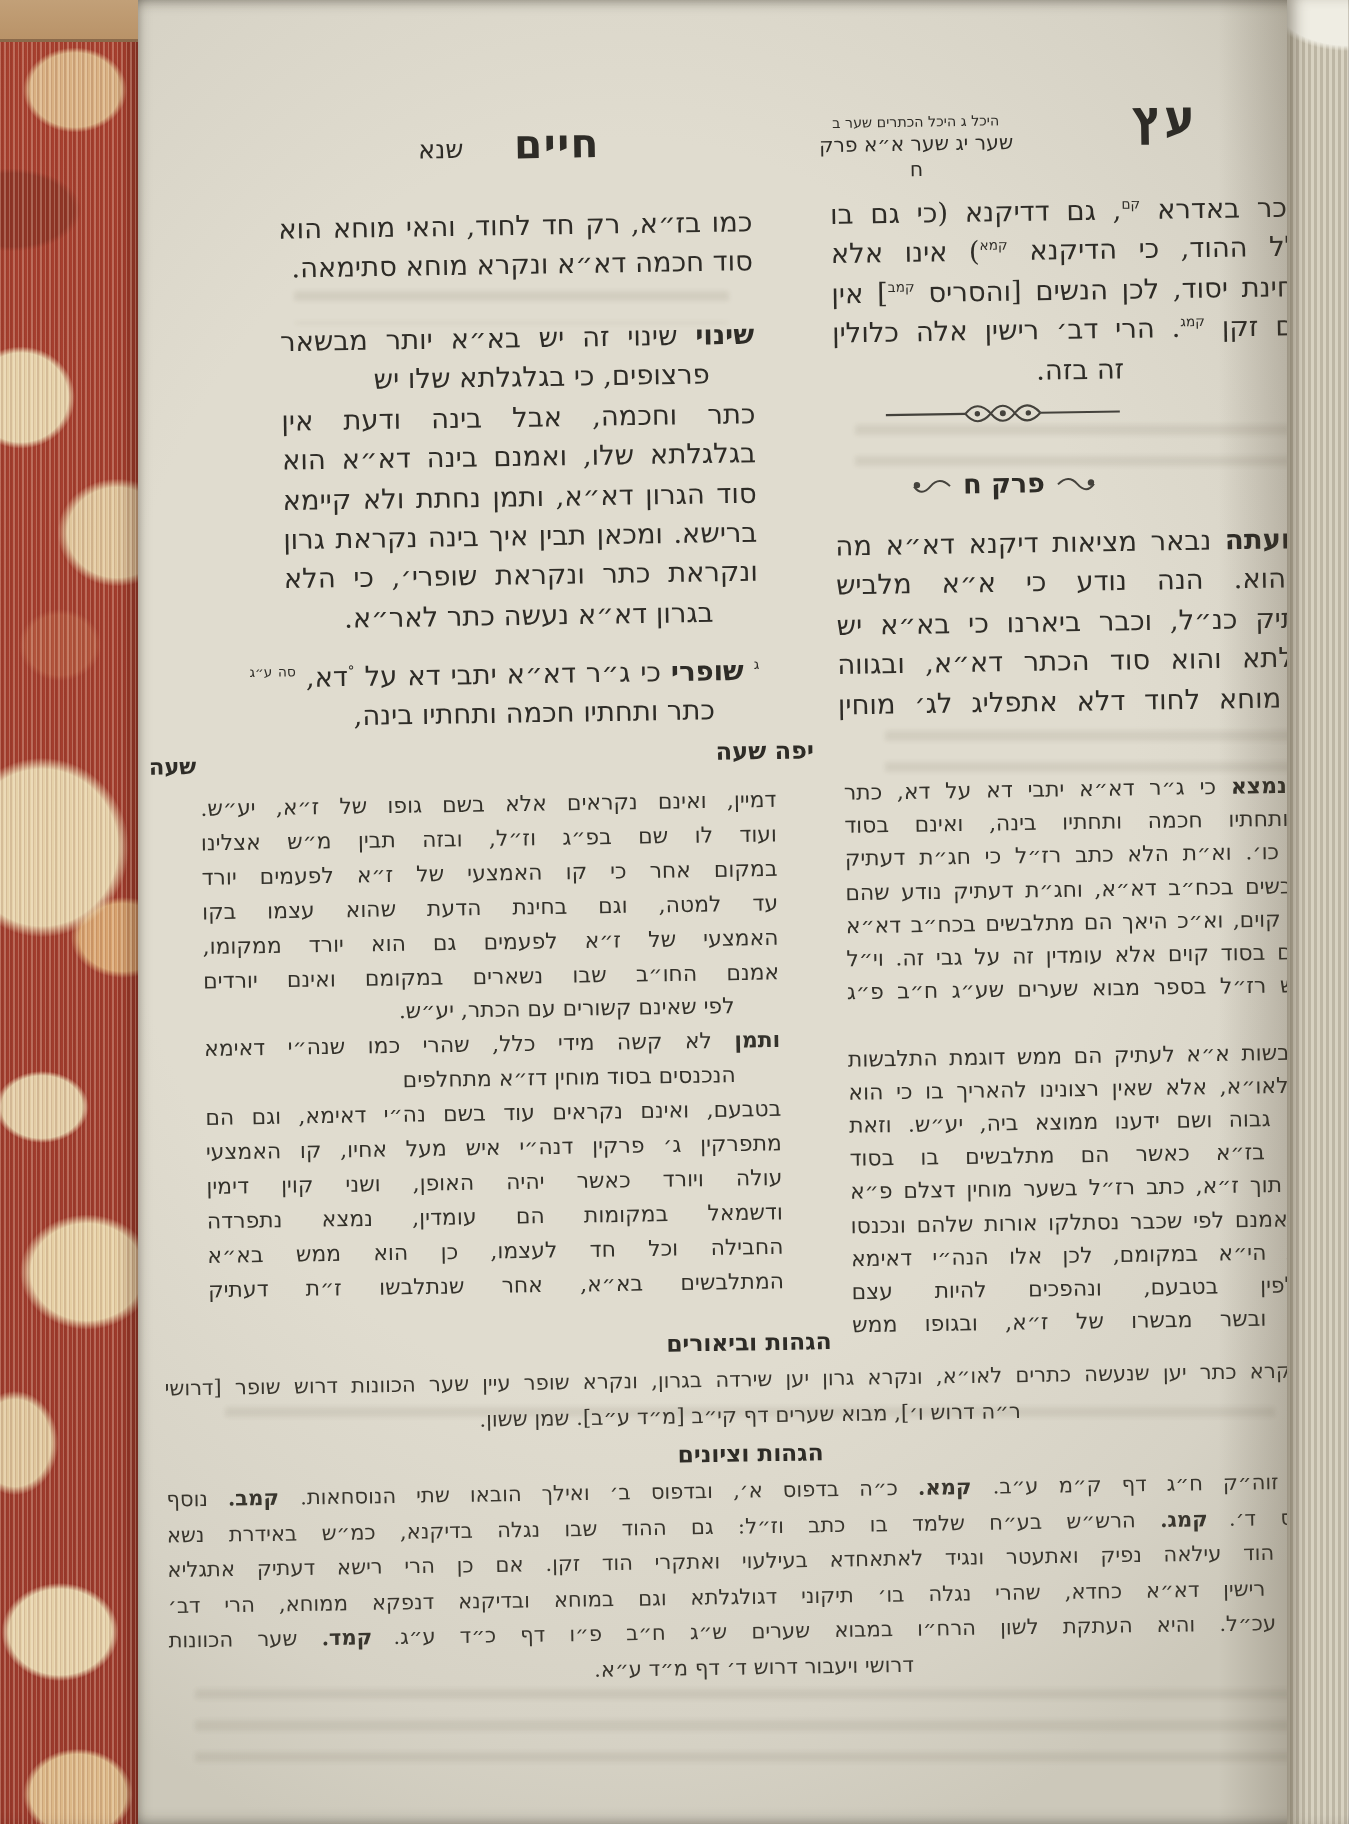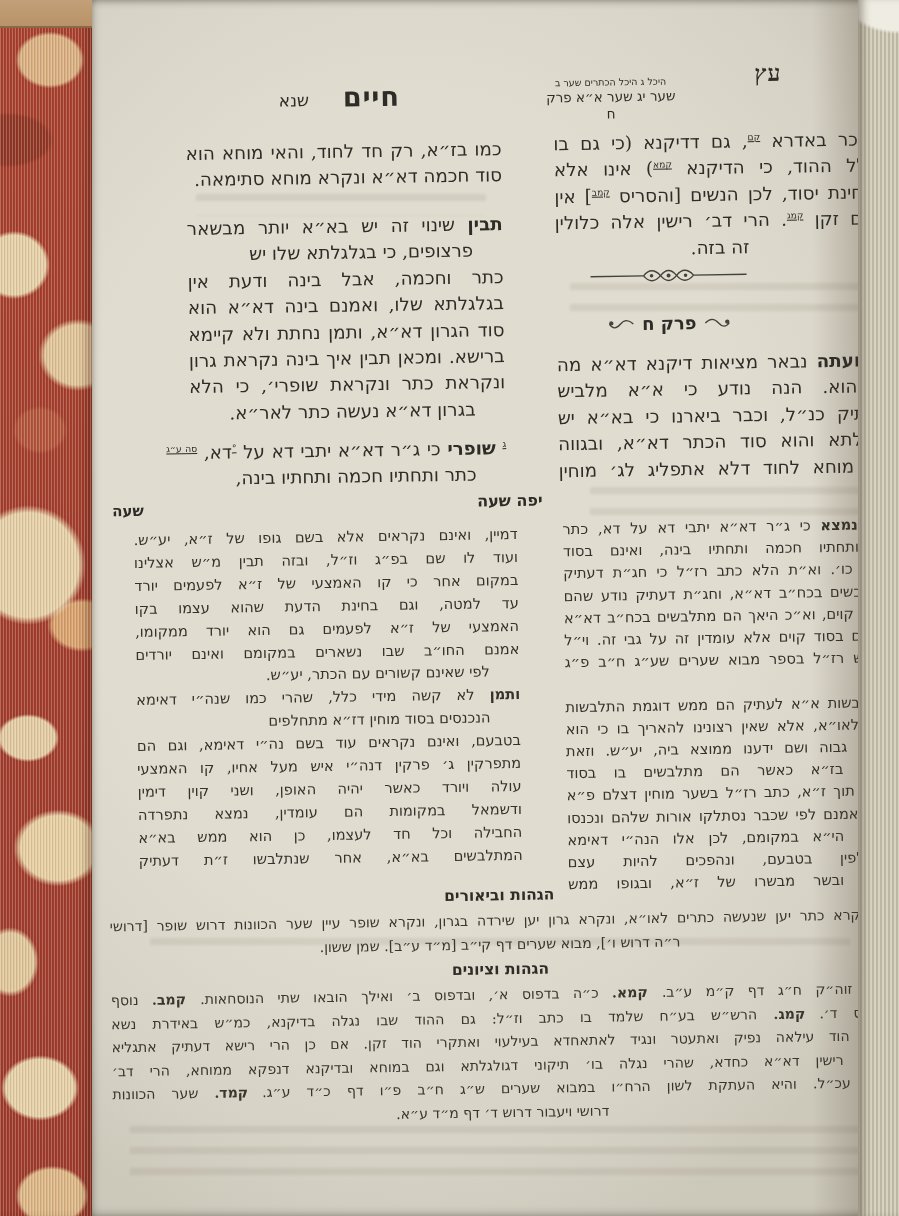--- a/index.html
+++ b/index.html
@@ -44,21 +44,21 @@
   .content{position:absolute;inset:0;transform:rotate(-0.9deg);transform-origin:50% 46%;}
   .abs{position:absolute;}
   .tline{text-align:justify;text-align-last:justify;}
   .tline.ind{padding-right:30px;}
   .tline.end{text-align-last:right;}
   .tline.ctr{text-align-last:center;}
   .main-text .tline{font-size:18.3px;line-height:26.4px;}
   .com-text .tline{font-size:14.6px;line-height:22.2px;color:#34322b;}
   .com-left .tline{line-height:22.9px;}
   .notes .tline{font-size:14.1px;line-height:23.6px;color:#39362e;}
-  sup{font-size:.5em;vertical-align:super;line-height:0;text-decoration:underline;}
+  sup{font-size:.5em;vertical-align:super;line-height:0;}
   b{font-weight:bold;}
   .big-title{font-weight:bold;letter-spacing:1px;}
   .sec-head{font-weight:bold;text-align:center;font-size:15.5px;margin-bottom:5px;}
   .perek-row{display:flex;align-items:center;justify-content:center;gap:7px;font-weight:bold;font-size:18px;}
   .divider-row{display:flex;justify-content:center;}
   .yafe{font-weight:bold;font-size:16px;}
 </style>
 </head>
 <body>
 
@@ -69,21 +69,21 @@
 
     <div class="ghost" style="left:478px;top:283px;width:290px;height:34px;"></div>
     <div class="ghost" style="left:498px;top:487px;width:290px;height:30px;"></div>
     <div class="ghost" style="left:104px;top:194px;width:290px;height:22px;"></div>
     <div class="ghost" style="left:38px;top:1126px;width:730px;height:58px;"></div>
     <div class="ghost" style="left:58px;top:938px;width:700px;height:16px;"></div>
   </div>
 
   <div class="content" dir="rtl">
 
-    <div class="abs big-title" style="left:762px;top:66px;font-size:23px;font-family:Liberation Serif, serif;">עץ</div>
+    <div class="abs big-title" style="left:762px;top:66px;font-size:31px;">עץ</div>
     <div class="abs" style="left:552px;top:79px;width:132px;text-align:center;">
       <div style="font-size:9.5px;line-height:12px;">היכל ג היכל הכתרים שער ב</div>
       <div style="font-size:13.5px;line-height:17px;">שער יג שער א״א פרק ח</div>
     </div>
     <div class="abs big-title" style="left:350px;top:80px;font-size:27px;">חיים</div>
     <div class="abs" style="left:286px;top:88px;font-size:17px;">שנא</div>
 
     <div class="abs main-text" style="left:560px;top:133px;width:330px;">
         <div class="tline">הנזכר באדרא <sup>קם</sup>, גם דדיקנא (כי גם בו</div>
         <div class="tline">נכלל ההוד, כי הדיקנא <sup>קמא</sup>) אינו אלא</div>
@@ -124,21 +124,21 @@
 
     <div class="abs main-text" style="left:560px;top:354px;width:330px;">
         <div class="tline"><sup>קמד</sup> <b>ועתה</b> נבאר מציאות דיקנא דא״א מה</div>
         <div class="tline ind">הוא. הנה נודע כי א״א מלביש</div>
         <div class="tline">לעתיק כנ״ל, וכבר ביארנו כי בא״א יש</div>
         <div class="tline">גלגלתא והוא סוד הכתר דא״א, ובגווה</div>
         <div class="tline">חד מוחא לחוד דלא אתפליג לג׳ מוחין</div>
       </div>
 
     <div class="abs yafe" style="left:478px;top:492px;">יפה שעה</div>
-    <div class="abs yafe" style="left:100px;top:497px;font-size:15px;margin-left:13px;">שעה</div>
+    <div class="abs yafe" style="left:100px;top:497px;font-size:15px;">שעה</div>
 
     <div class="abs com-text" style="left:563px;top:520px;width:326px;">
         <div class="tline"><b>(ג) נמצא</b> כי ג״ר דא״א יתבי דא על דא, כתר</div>
         <div class="tline ind">ותחתיו חכמה ותחתיו בינה, ואינם בסוד</div>
         <div class="tline">קוים כו׳. וא״ת הלא כתב רז״ל כי חג״ת דעתיק</div>
         <div class="tline">מתלבשים בכח״ב דא״א, וחג״ת דעתיק נודע שהם</div>
         <div class="tline">בסוד קוים, וא״כ היאך הם מתלבשים בכח״ב דא״א</div>
         <div class="tline">שאינם בסוד קוים אלא עומדין זה על גבי זה. וי״ל</div>
         <div class="tline">כמ״ש רז״ל בספר מבוא שערים שע״ג ח״ב פ״ג ד״ה</div>
         <div class="tline">והתלבשות א״א לעתיק הם ממש דוגמת התלבשות</div>
@@ -150,21 +150,21 @@
         <div class="tline">אורות הי״א במקומם, לכן אלו הנה״י דאימא</div>
         <div class="tline">מתחלפין בטבעם, ונהפכים להיות עצם</div>
         <div class="tline">עצמו ובשר מבשרו של ז״א, ובגופו ממש</div>
       </div>
 
     <div class="abs main-text" style="left:192px;top:137px;width:316px;">
         <div class="tline">כמו בז״א, רק חד לחוד, והאי מוחא הוא</div>
         <div class="tline end">סוד חכמה דא״א ונקרא מוחא סתימאה.</div>
       </div>
     <div class="abs main-text" style="left:192px;top:212px;width:316px;">
-        <div class="tline"><b>תבין</b> שינוי זה יש בא״א יותר מבשאר</div>
+        <div class="tline"><b>שינוי</b> שינוי זה יש בא״א יותר מבשאר</div>
         <div class="tline ind end">פרצופים, כי בגלגלתא שלו יש</div>
         <div class="tline">כתר וחכמה, אבל בינה ודעת אין</div>
         <div class="tline">בגלגלתא שלו, ואמנם בינה דא״א הוא</div>
         <div class="tline">סוד הגרון דא״א, ותמן נחתת ולא קיימא</div>
         <div class="tline">ברישא. ומכאן תבין איך בינה נקראת גרון</div>
         <div class="tline">ונקראת כתר ונקראת שופרי׳, כי הלא</div>
         <div class="tline ind end">בגרון דא״א נעשה כתר לאר״א.</div>
       </div>
     <div class="abs main-text" style="left:168px;top:436px;width:340px;">
         <div class="tline"><sup>ג</sup> <b>שופרי</b> כי ג״ר דא״א יתבי דא על <sup>°</sup>דא, <sup>סה ע״ג</sup></div>

